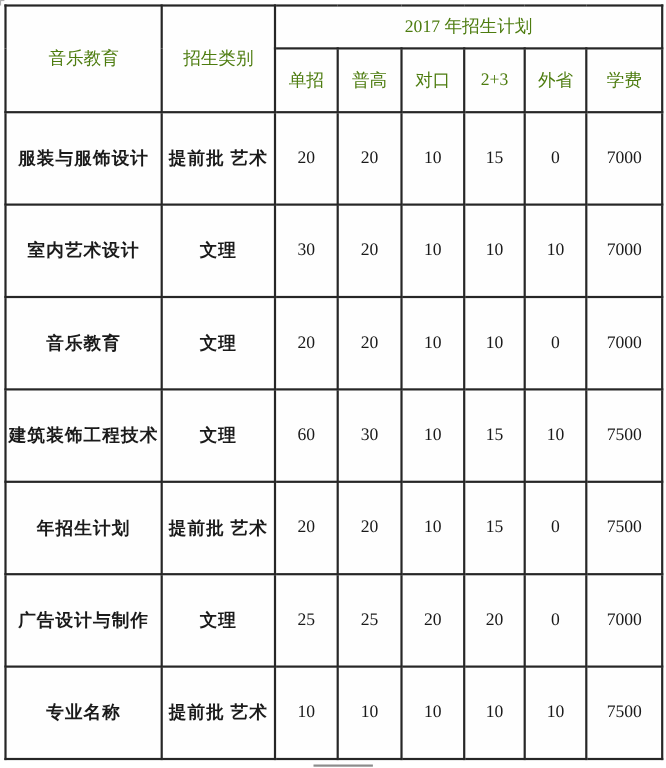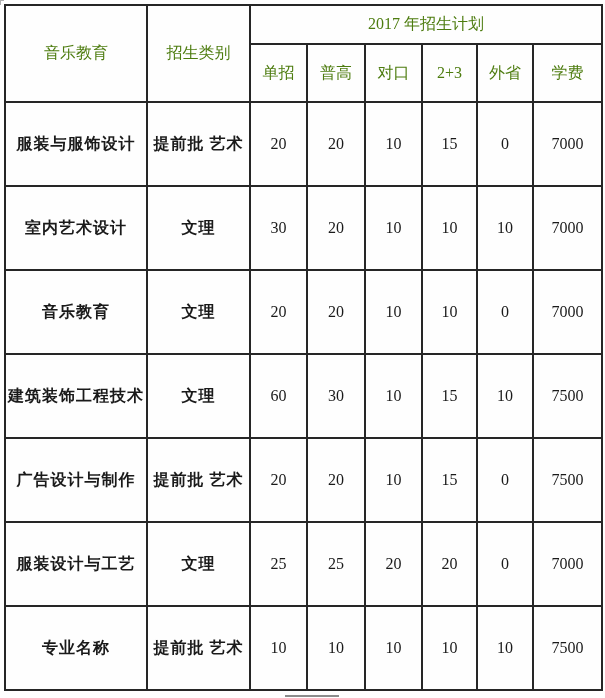--- a/index.html
+++ b/index.html
@@ -133,32 +133,32 @@
       <td class="cn">文理</td>
       <td class="num">60</td>
       <td class="num">30</td>
       <td class="num">10</td>
       <td class="num">15</td>
       <td class="num">10</td>
       <td class="num">7500</td>
     </tr>
 
     <tr class="data-row">
-      <td class="cn">广告设计与制作</td>
+      <td class="cn">年招生计划</td>
       <td class="cn">提前批 艺术</td>
       <td class="num">20</td>
       <td class="num">20</td>
       <td class="num">10</td>
       <td class="num">15</td>
       <td class="num">0</td>
       <td class="num">7500</td>
     </tr>
 
     <tr class="data-row">
-      <td class="cn">服装设计与工艺</td>
+      <td class="cn">广告设计与制作</td>
       <td class="cn">文理</td>
       <td class="num">25</td>
       <td class="num">25</td>
       <td class="num">20</td>
       <td class="num">20</td>
       <td class="num">0</td>
       <td class="num">7000</td>
     </tr>
 
     <tr class="data-row">

